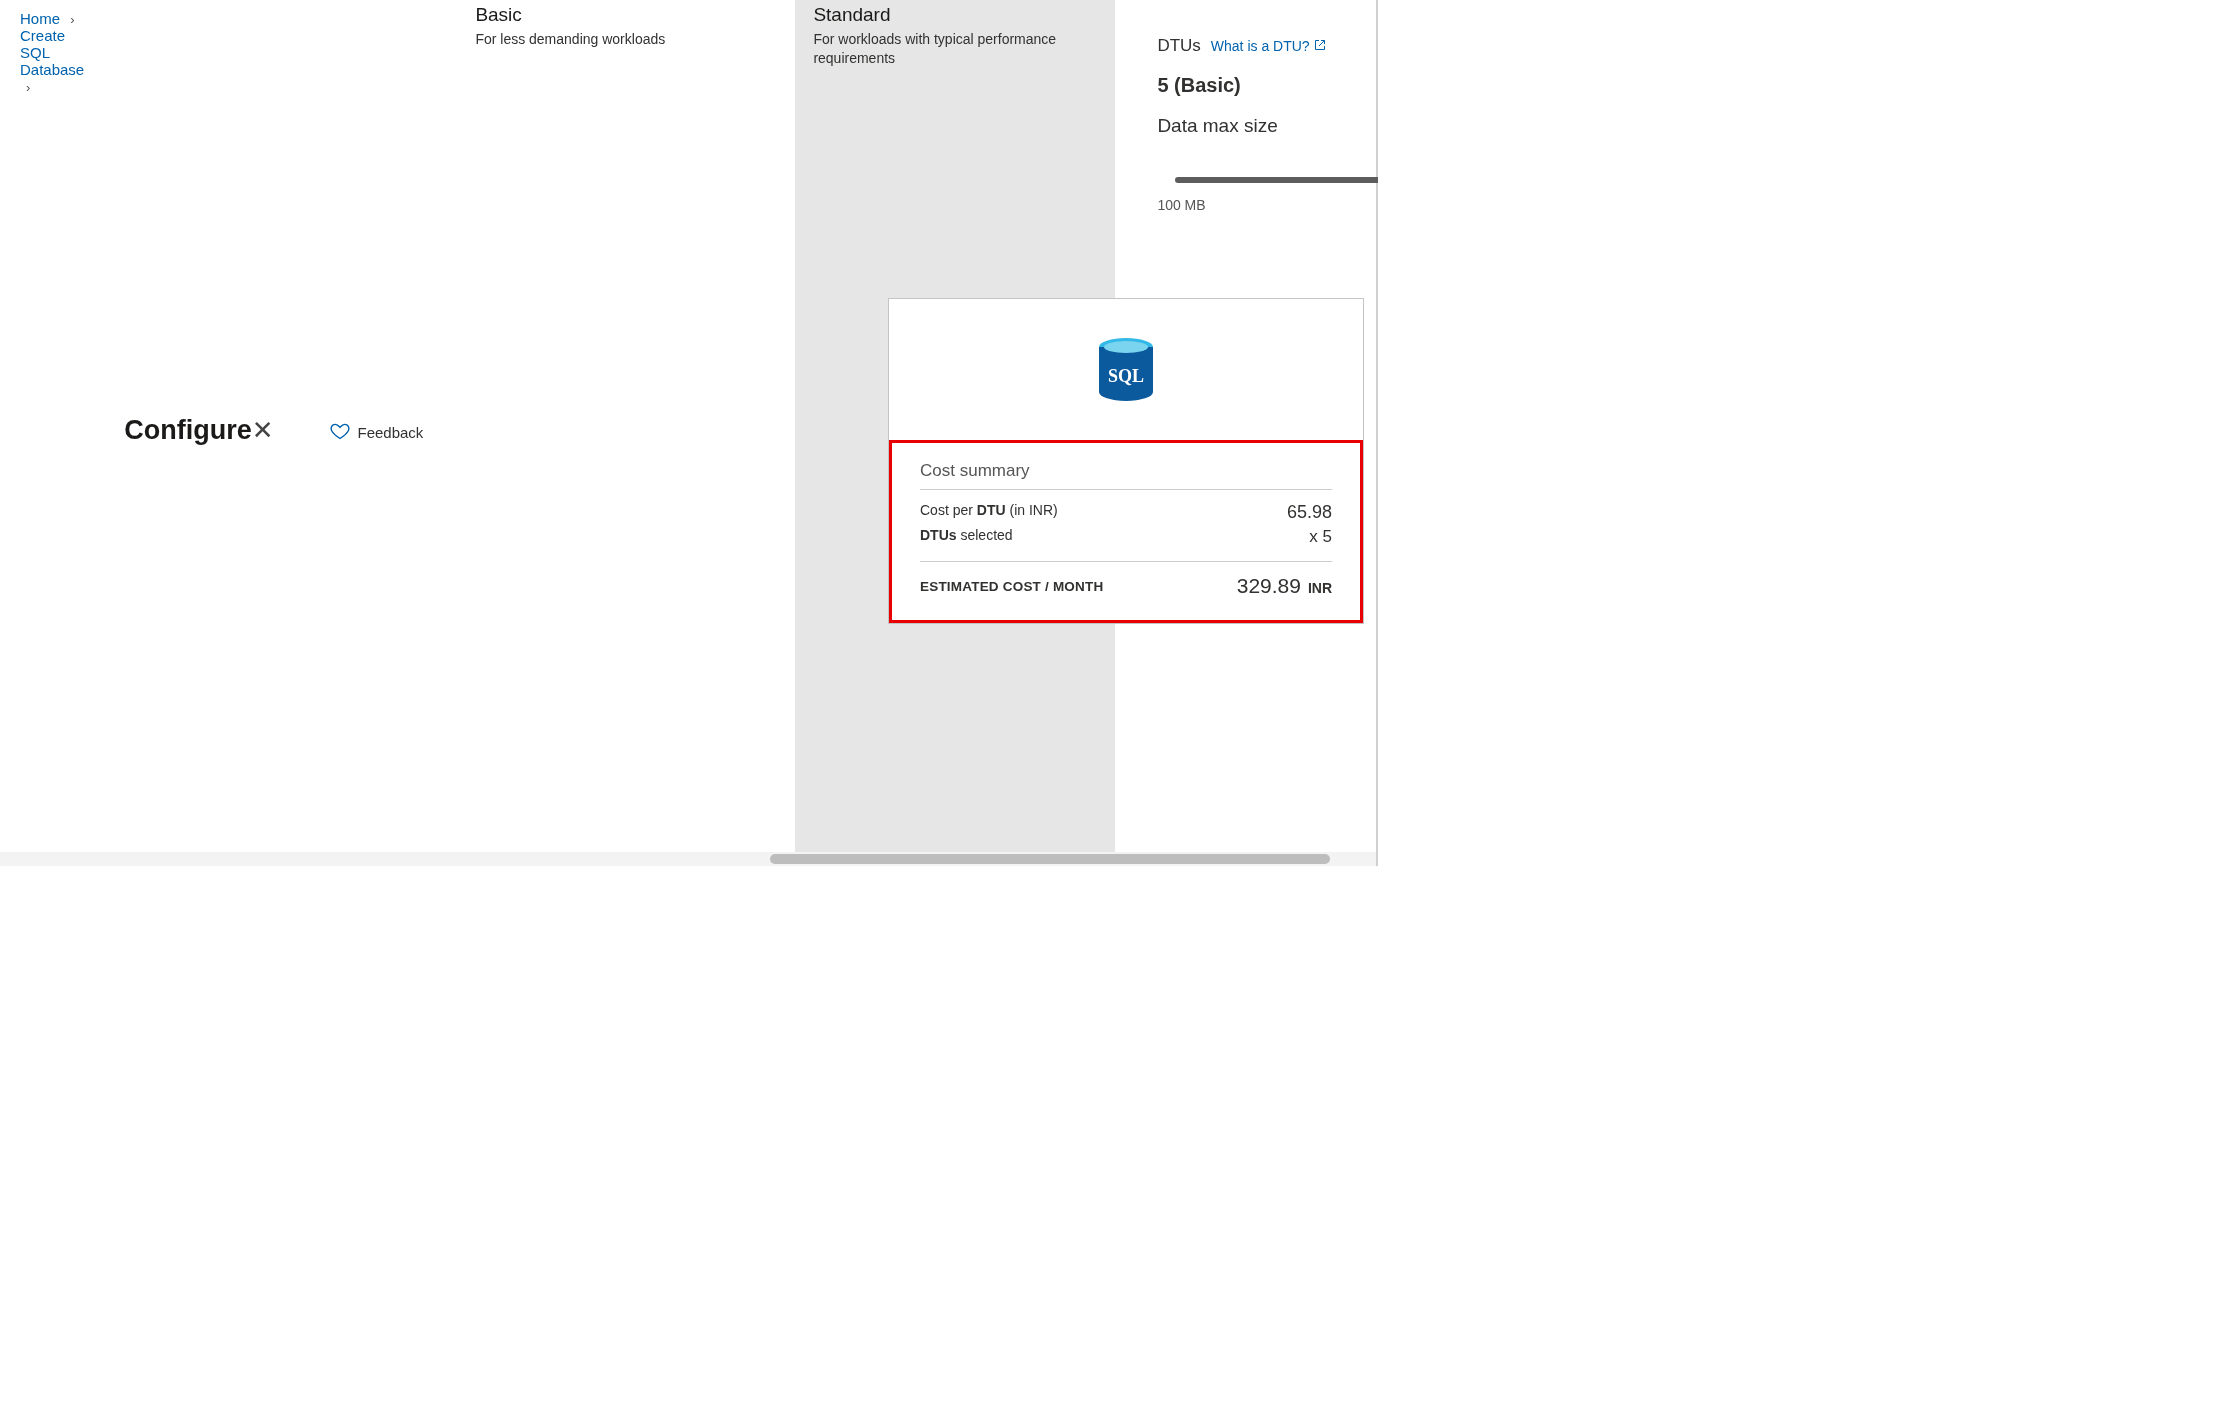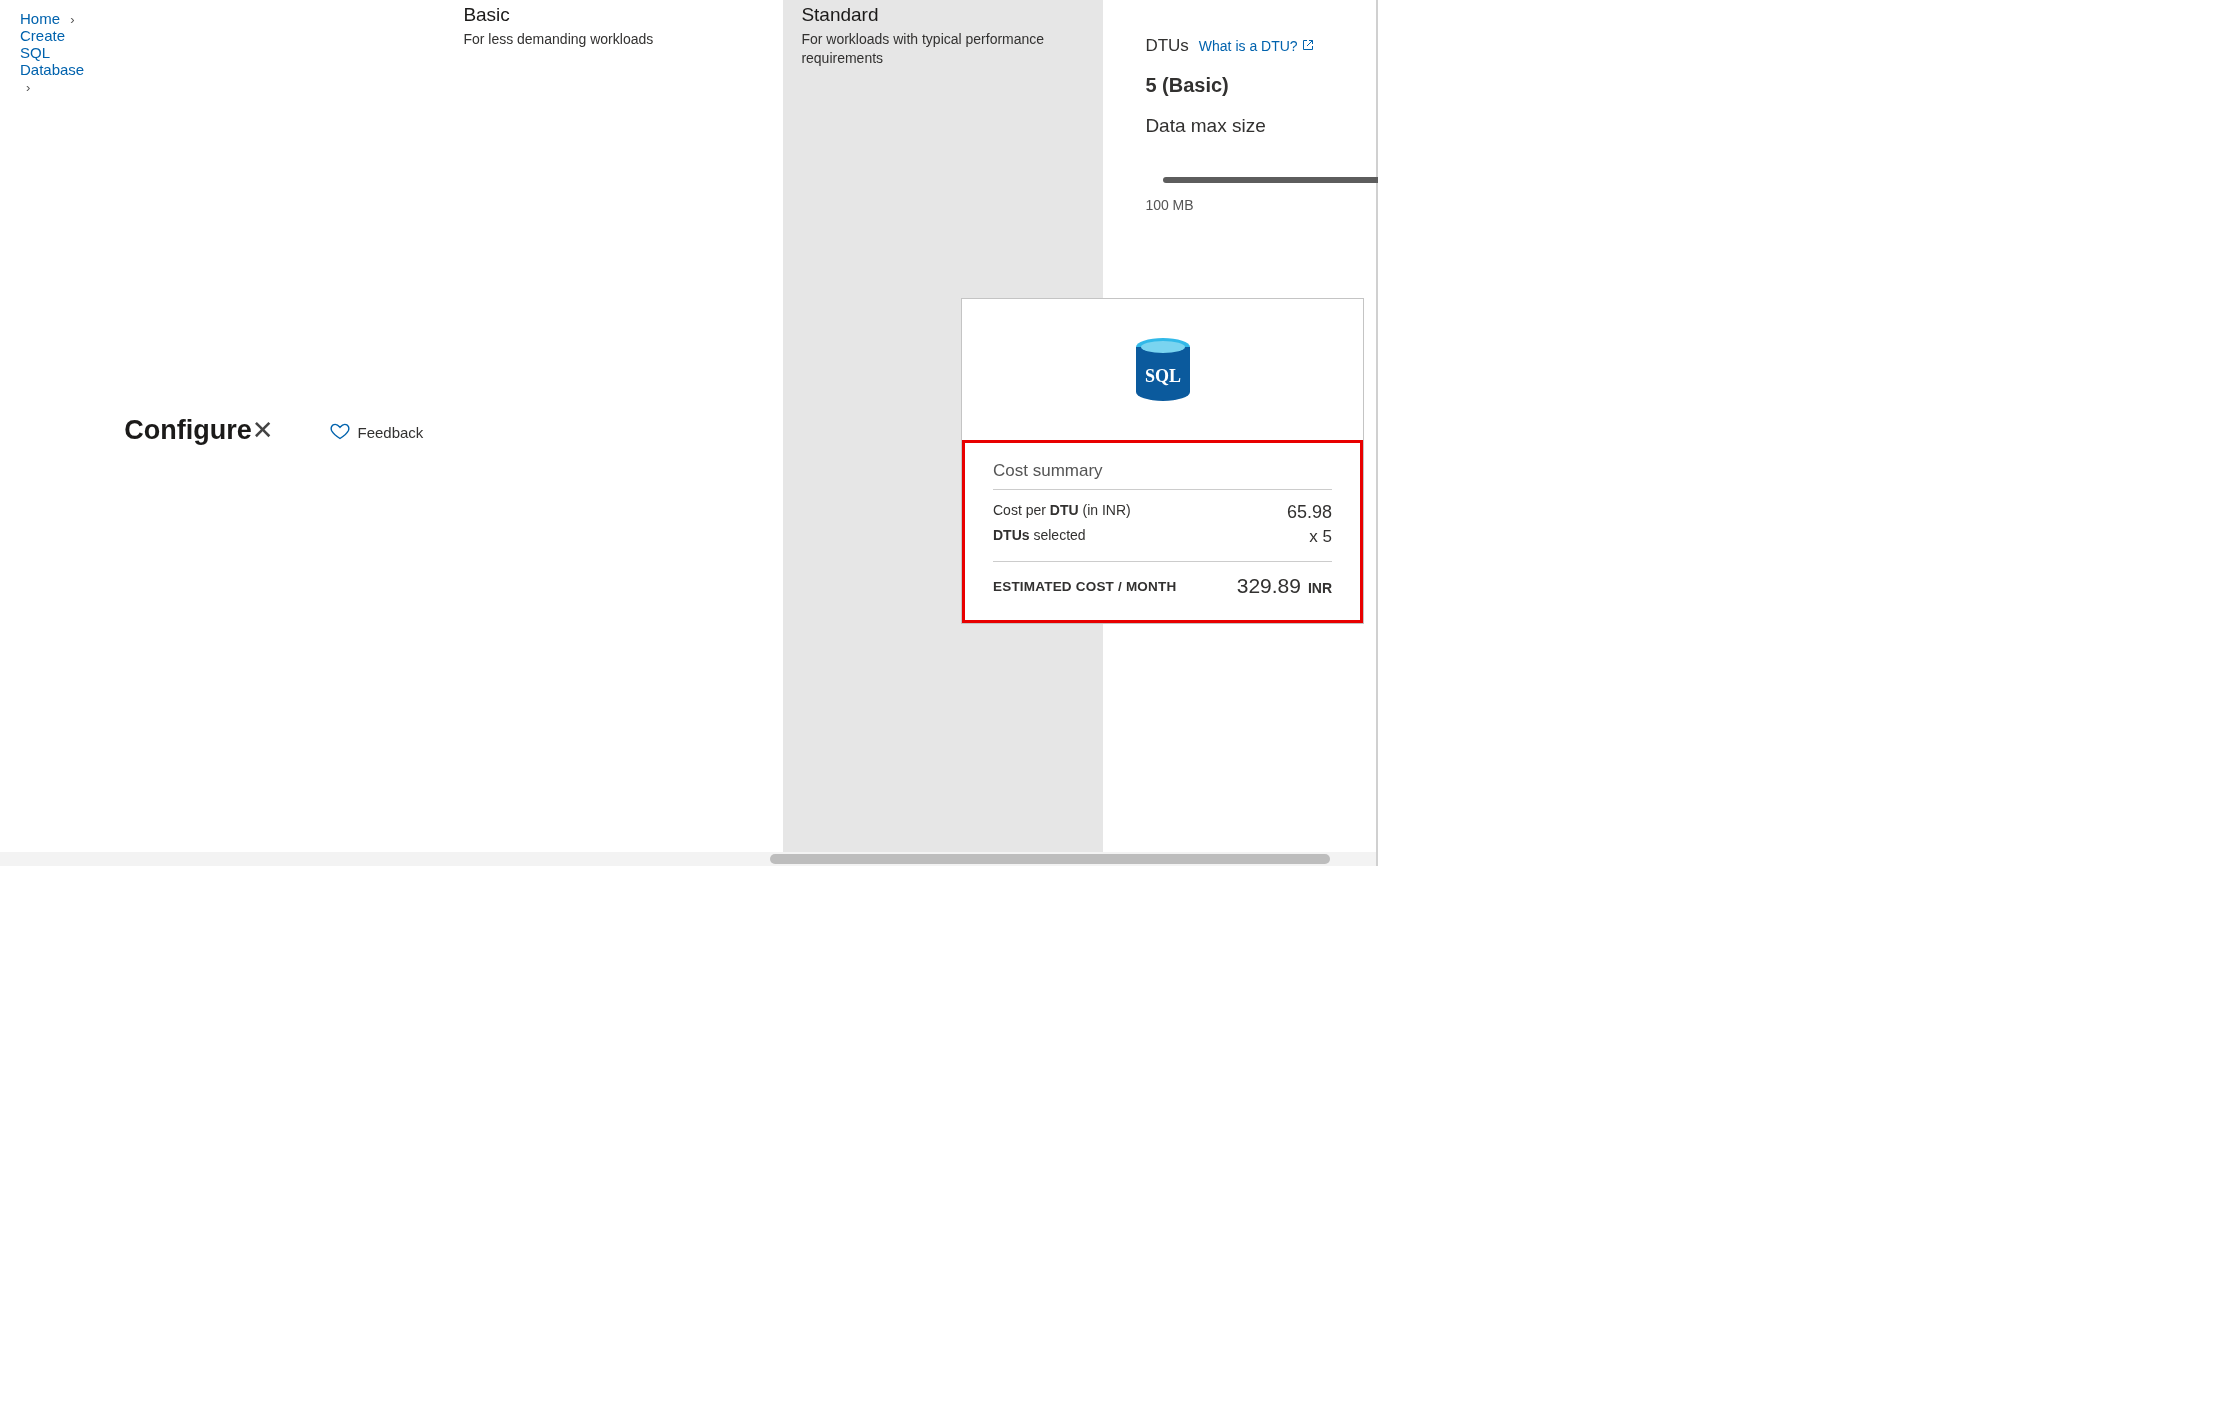--- a/index.html
+++ b/index.html
@@ -44,21 +44,21 @@
   .feedback-bar {
     display: flex; align-items: center; gap: 8px;
     padding: 12px 20px 12px 28px;
     border-bottom: 1px solid #e1e1e1;
   }
   .heart-icon { color: #0062ad; }
   .feedback-bar .text { font-size: 15px; color: #323130; }
   
   .tiers {
     display: flex;
-    margin-left: 20px;
+    margin-left: 32px;
     position: relative;
   }
   .tier {
     padding: 4px 18px 26px 18px;
     min-width: 320px;
     background: #e6e6e6;
     cursor: pointer;
   }
   .tier.basic {
     background: #fff;
@@ -106,21 +106,21 @@
   .slider-labels .min { color: #555; }
   .slider-labels .max { font-weight: 700; }
   .size-input {
     position: absolute; left: 818px; top: 142px;
     width: 96px; height: 28px; border: 1px solid #888; padding: 2px 8px;
     font-size: 15px; font-family: inherit;
   }
   
   .cost-card {
     position: absolute; right: 12px; top: 298px;
-    width: 403px; border: 1px solid #c4c4c4; background: #fff;
+    width: 476px; border: 1px solid #c4c4c4; background: #fff;
     padding: 22px 28px 0 28px;
   }
   .sql-icon-wrap { text-align: center; margin: 16px 0 26px 0; }
   .cost-inner {
     margin: 0 -28px; padding: 18px 28px 22px 28px;
     border: 3px solid #e80000;
   }
   .cost-title { font-size: 17px; color: #555; margin-bottom: 8px; }
   .cost-hr { border: none; border-top: 1px solid #ccc; margin: 6px 0 12px 0; }
   .cost-row { display: flex; justify-content: space-between; font-size: 14px; margin: 4px 0; }

